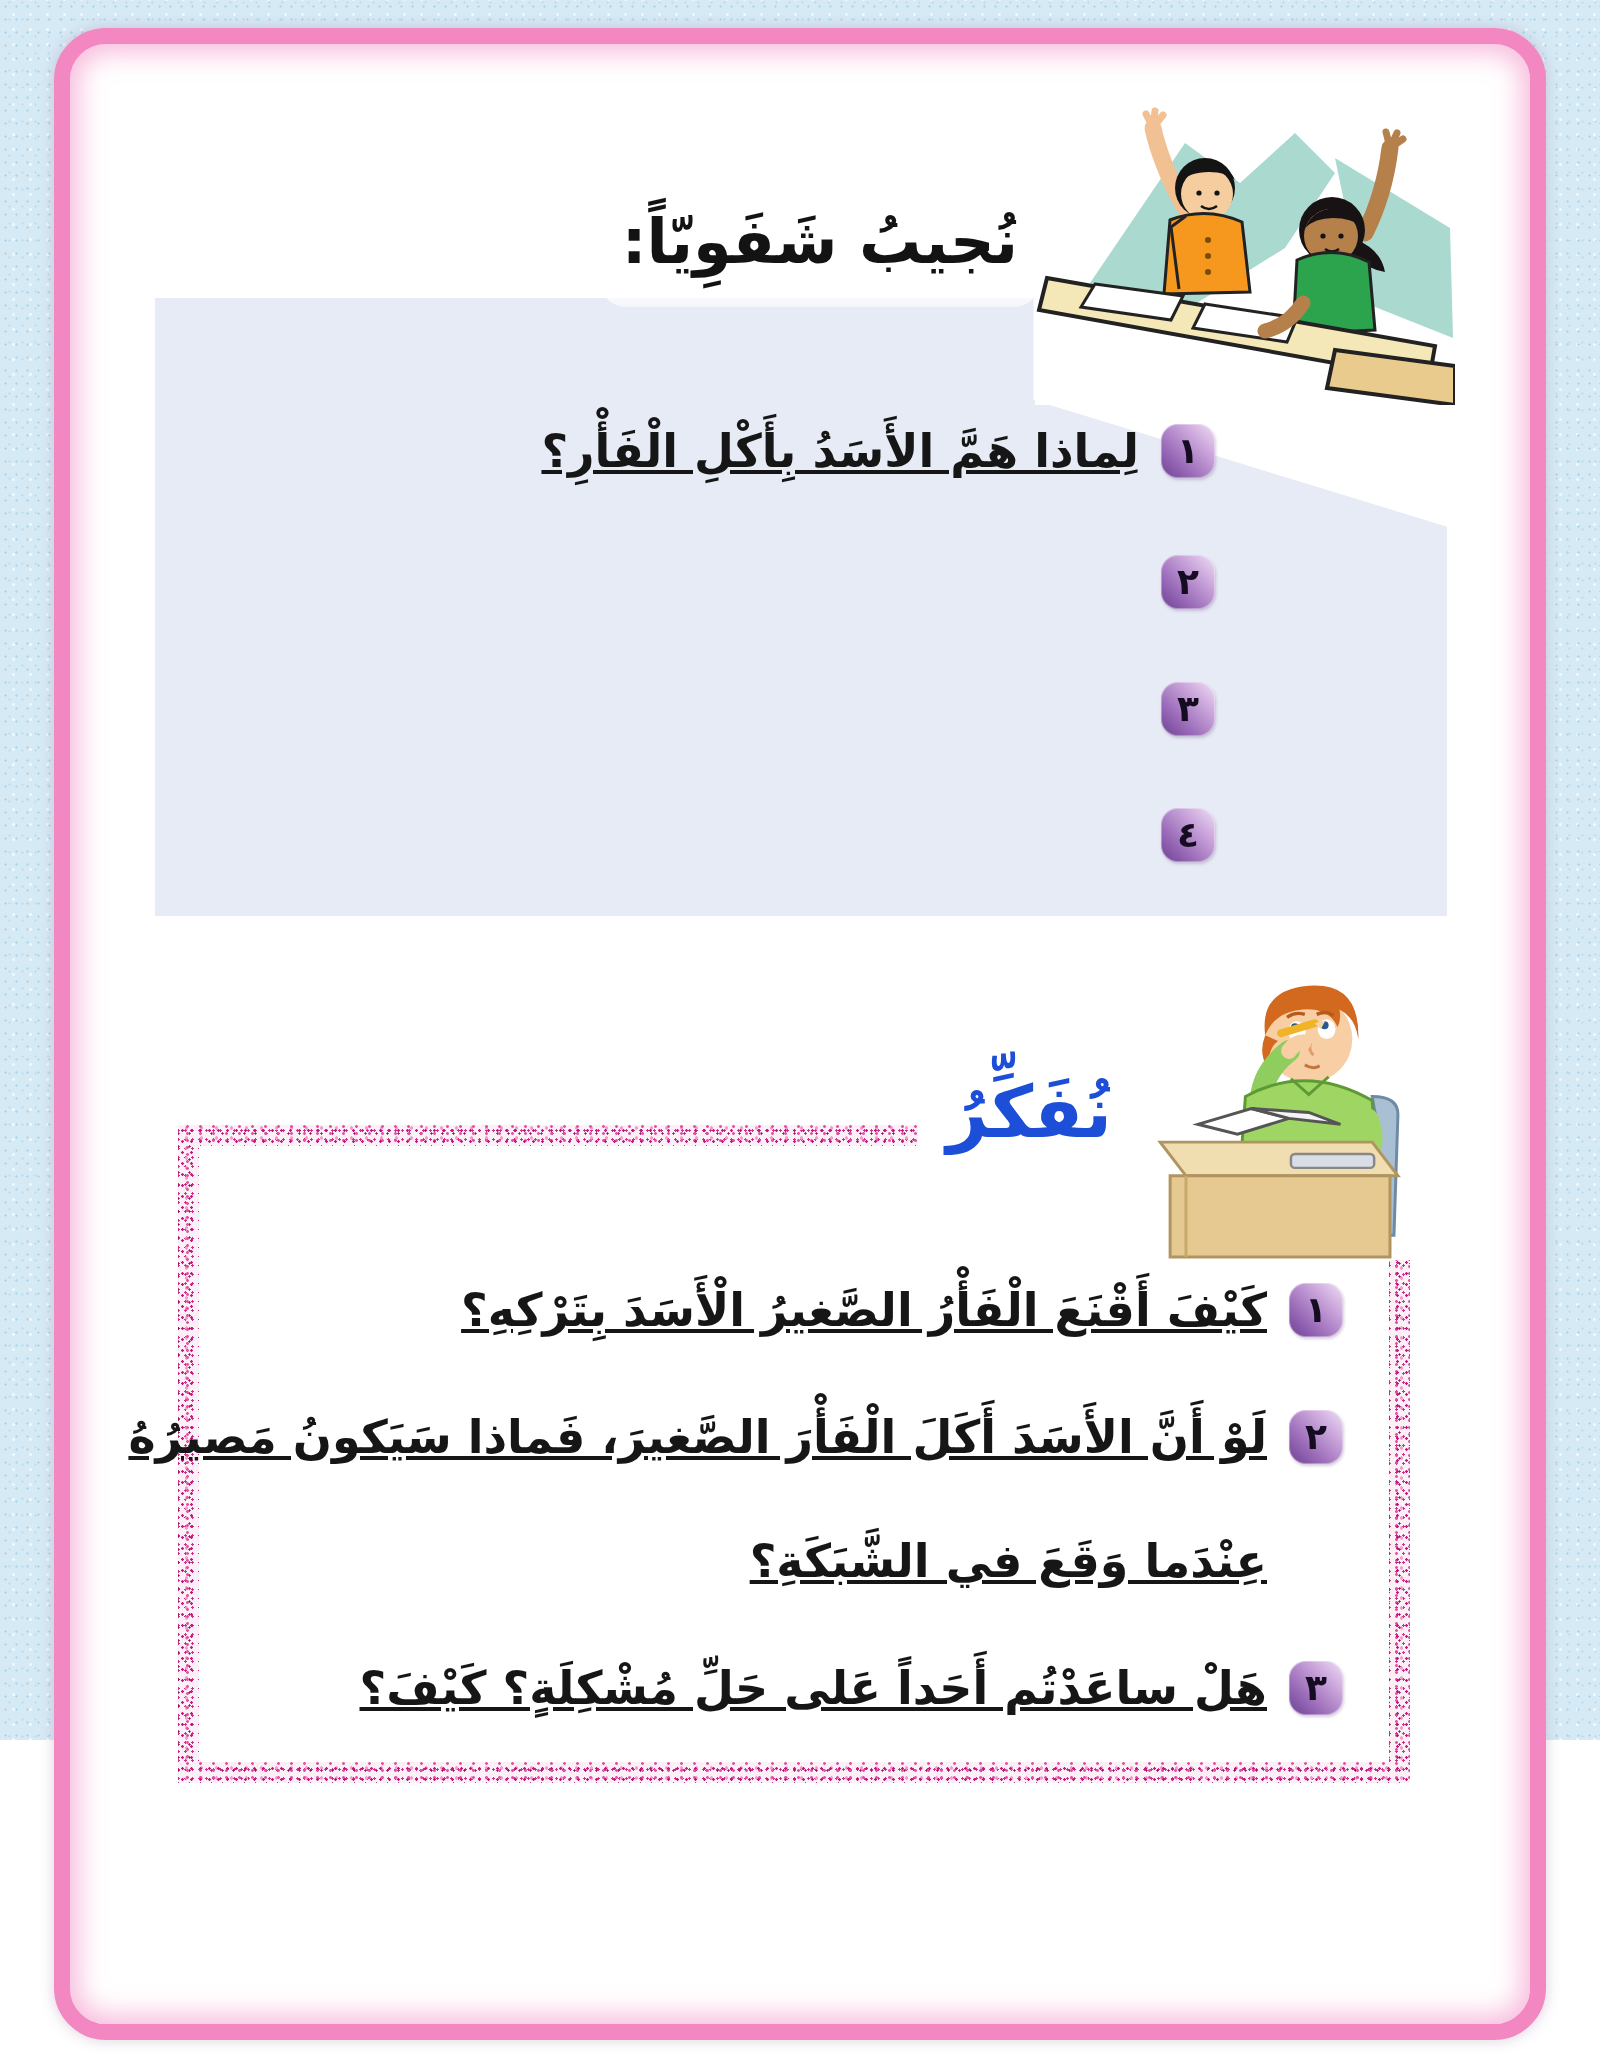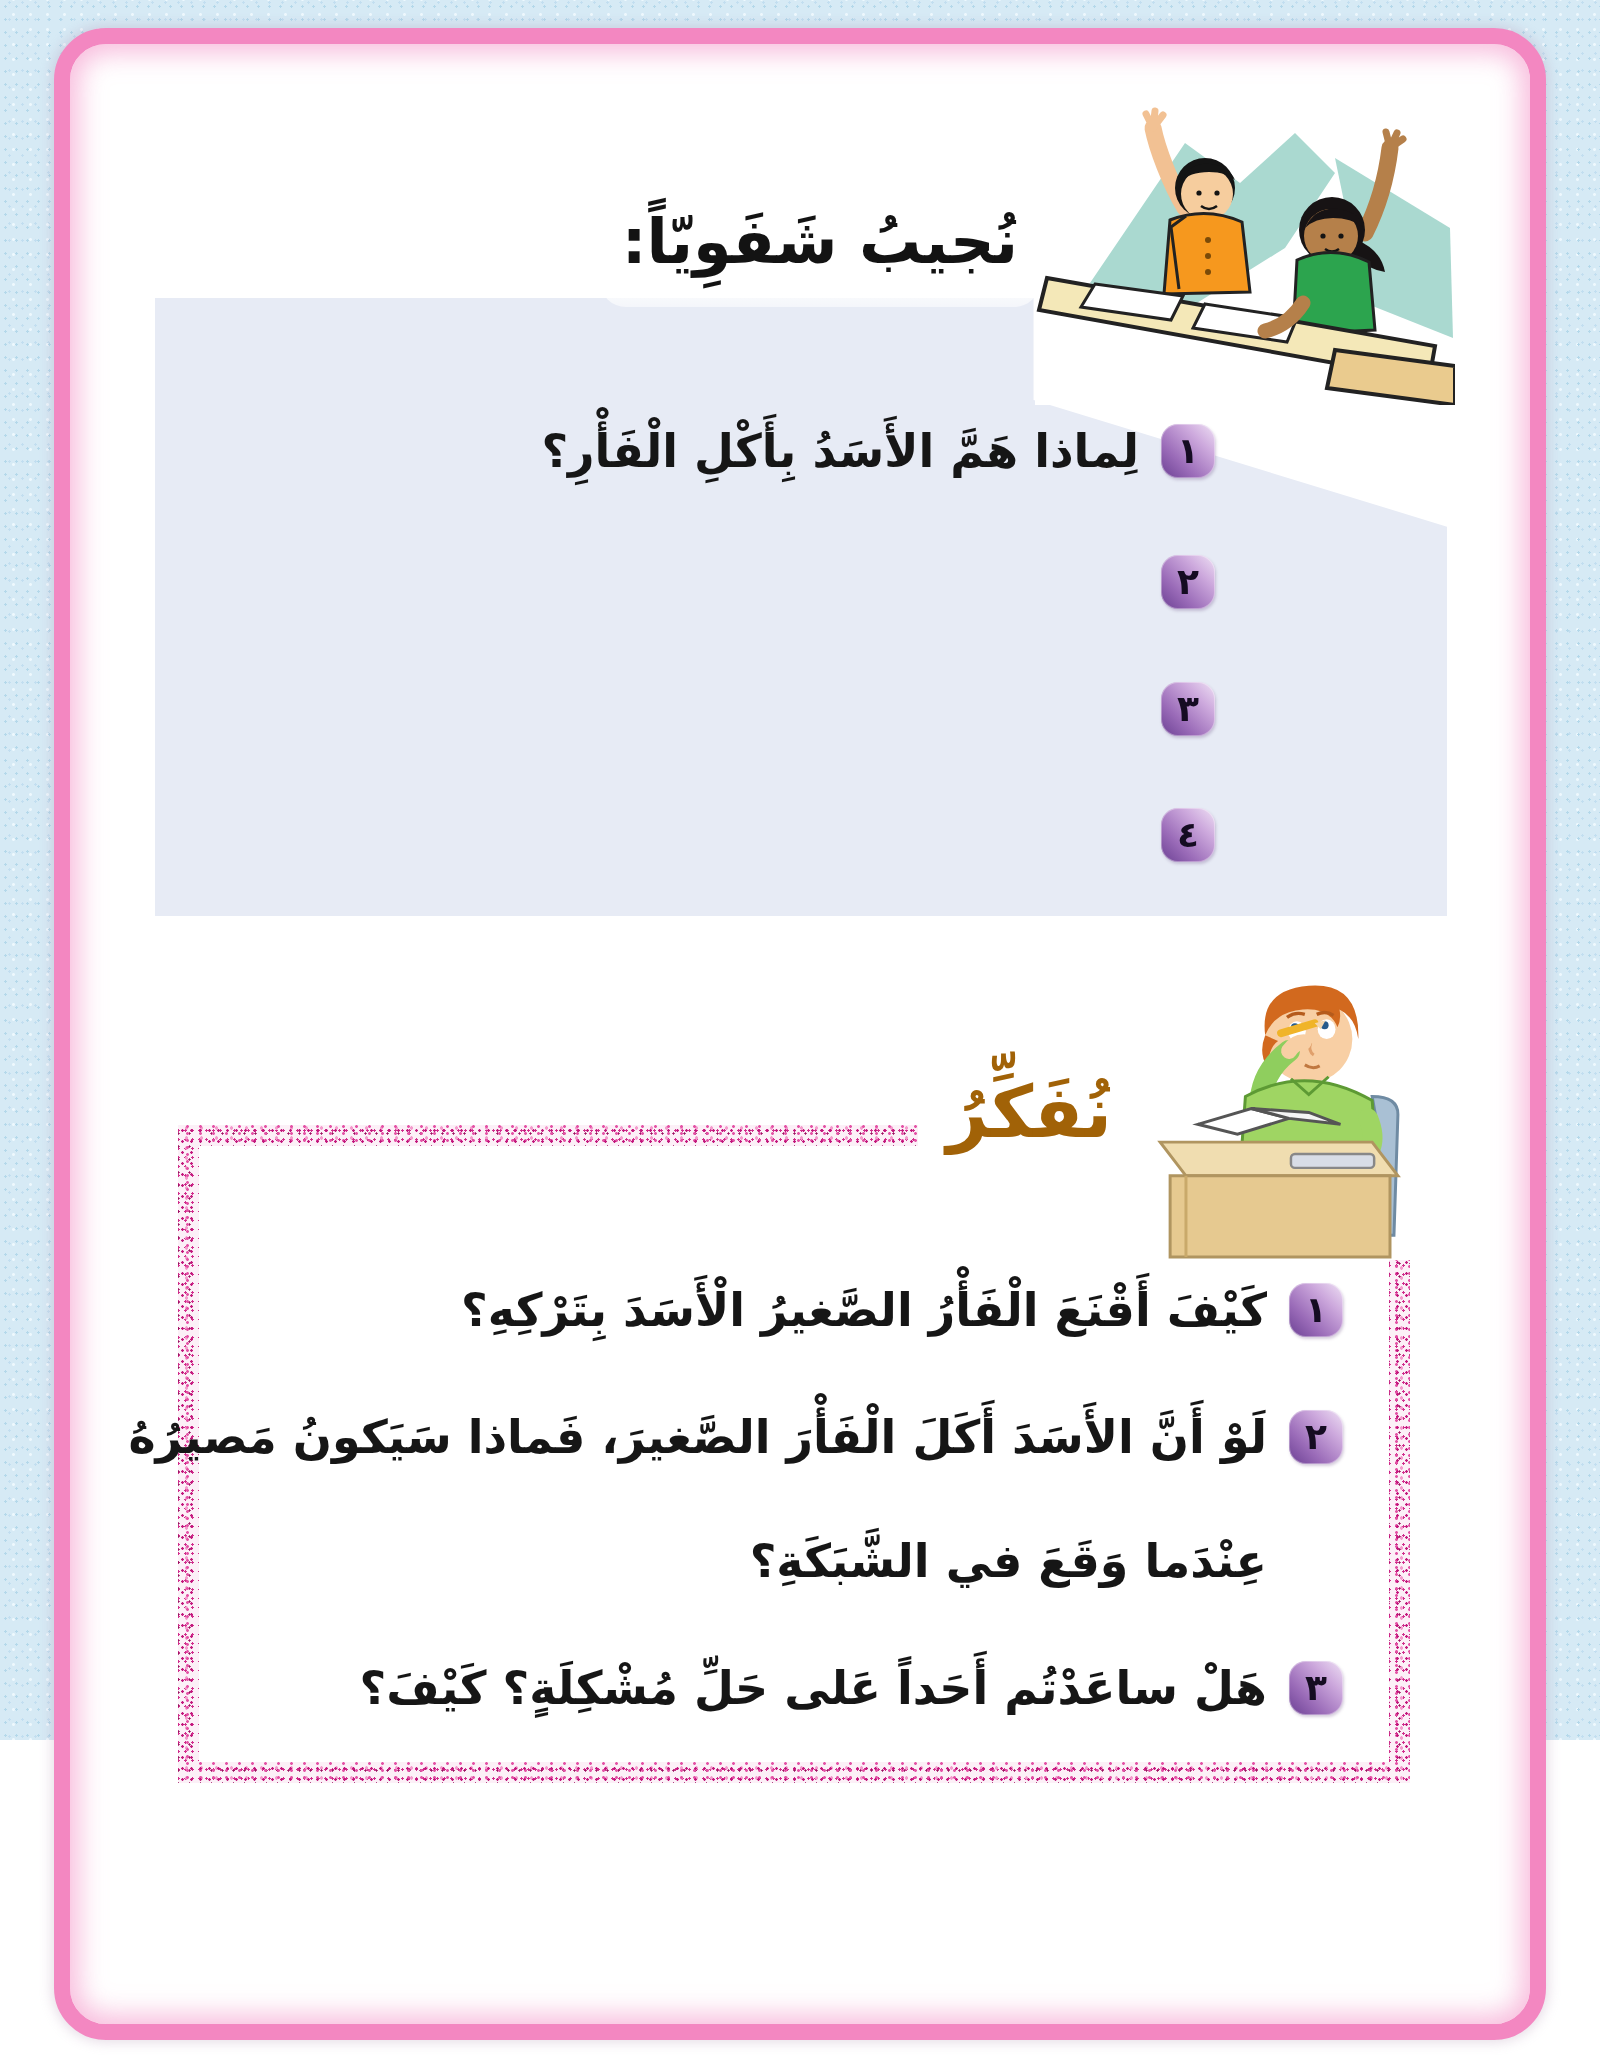--- a/index.html
+++ b/index.html
@@ -30,21 +30,21 @@
   }
   .answer-title{
     position:absolute;right:560px;top:188px;z-index:3;
     font-size:62px;font-weight:bold;color:#131313;
     background:linear-gradient(180deg,#ffffff 78%,rgba(255,255,255,0.55));
     border-radius:26px;padding:4px 22px 16px;
     direction:rtl;white-space:nowrap;line-height:1.6;
   }
   .think-title{
     position:absolute;right:460px;top:1046px;z-index:3;
-    font-size:72px;font-weight:bold;color:#a16207;
+    font-size:72px;font-weight:bold;color:#1d4ed8;
     background:#ffffff;border-radius:8px;
     padding:16px 28px 26px;direction:rtl;white-space:nowrap;line-height:1.4;
   }
   .illus{position:absolute;z-index:2;}
   .illus-1{left:1035px;top:88px;width:420px;height:317px;background:#fff;}
   .illus-2{left:1140px;top:948px;width:292px;height:312px;background:#fff;}
   .illus svg{width:100%;height:100%;display:block;}
   
   .think-box{
     position:absolute;left:178px;top:1125px;width:1232px;height:658px;z-index:1;
@@ -66,21 +66,21 @@
   }
   .badge{
     flex:0 0 auto;width:54px;height:54px;border-radius:17px;margin-top:35px;
     background:linear-gradient(225deg,#eee0f4 0%,#cda9dd 30%,#9a6bb8 68%,#6b4093 100%);
     display:flex;align-items:center;justify-content:center;
     box-shadow:inset 0 0 0 1px rgba(255,255,255,0.35), 1px 2px 3px rgba(90,60,120,0.25);
   }
   .badge span{font-size:36px;font-weight:bold;color:#150c22;line-height:1;}
   .q-text{
     font-size:46px;font-weight:bold;color:#161616;
-    line-height:124px;white-space:pre-line;letter-spacing:0;
+    line-height:124px;white-space:pre-line;letter-spacing:0;text-decoration:underline;
   }
 </style>
 </head>
 <body>
 
 <div class="stage">
   <div class="card"></div>
 
   <div class="answers-panel"></div>
 

